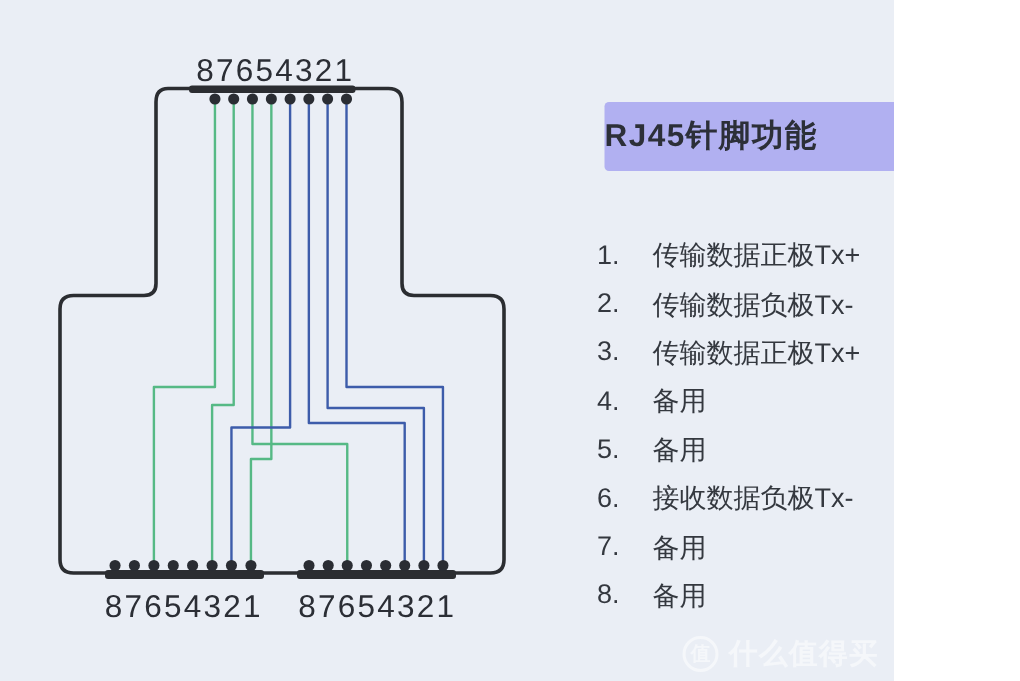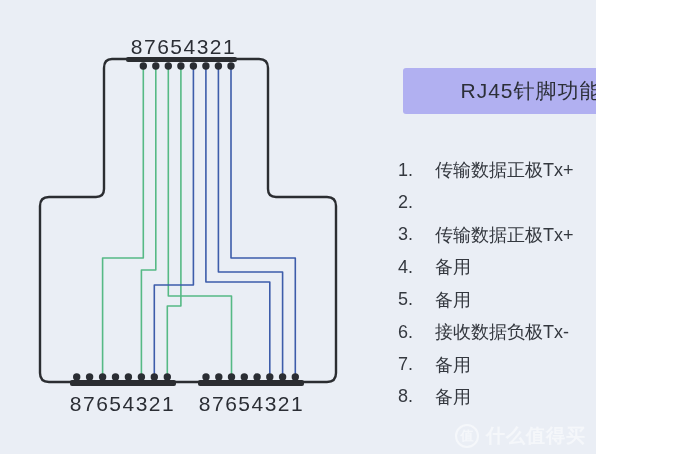--- a/index.html
+++ b/index.html
@@ -26,25 +26,23 @@
     fill: var(--pin_text, #2b2e35);
   }
   .panel-title {
     position: absolute;
     left: 403px; top: 68px;
     width: 222px; height: 46px;
     background: var(--header_bg, #b1b0f1);
     border-radius: 3px;
     color: var(--header_text, #2c2f38);
     font-size: 21px;
-    font-weight: normal;
+    font-weight: bold;
     letter-spacing: 1px;
     line-height: 46px;
-    text-align: center;
-    padding-left: 17px;
   }
   .pin-list {
     position: absolute;
     left: 398px; top: 154px;
     width: 260px;
   }
   .pin-row {
     display: flex;
     align-items: center;
     height: 32.4px;
@@ -145,20 +143,21 @@
 
   <div class="pin-list">
 
       <div class="pin-row">
         <span class="pin-num">1.</span>
         <span class="pin-label">传输数据正极Tx+</span>
       </div>
 
       <div class="pin-row">
         <span class="pin-num">2.</span>
+        <span class="pin-label">传输数据负极Tx-</span>
       </div>
 
       <div class="pin-row">
         <span class="pin-num">3.</span>
         <span class="pin-label">传输数据正极Tx+</span>
       </div>
 
       <div class="pin-row">
         <span class="pin-num">4.</span>
         <span class="pin-label">备用</span>

